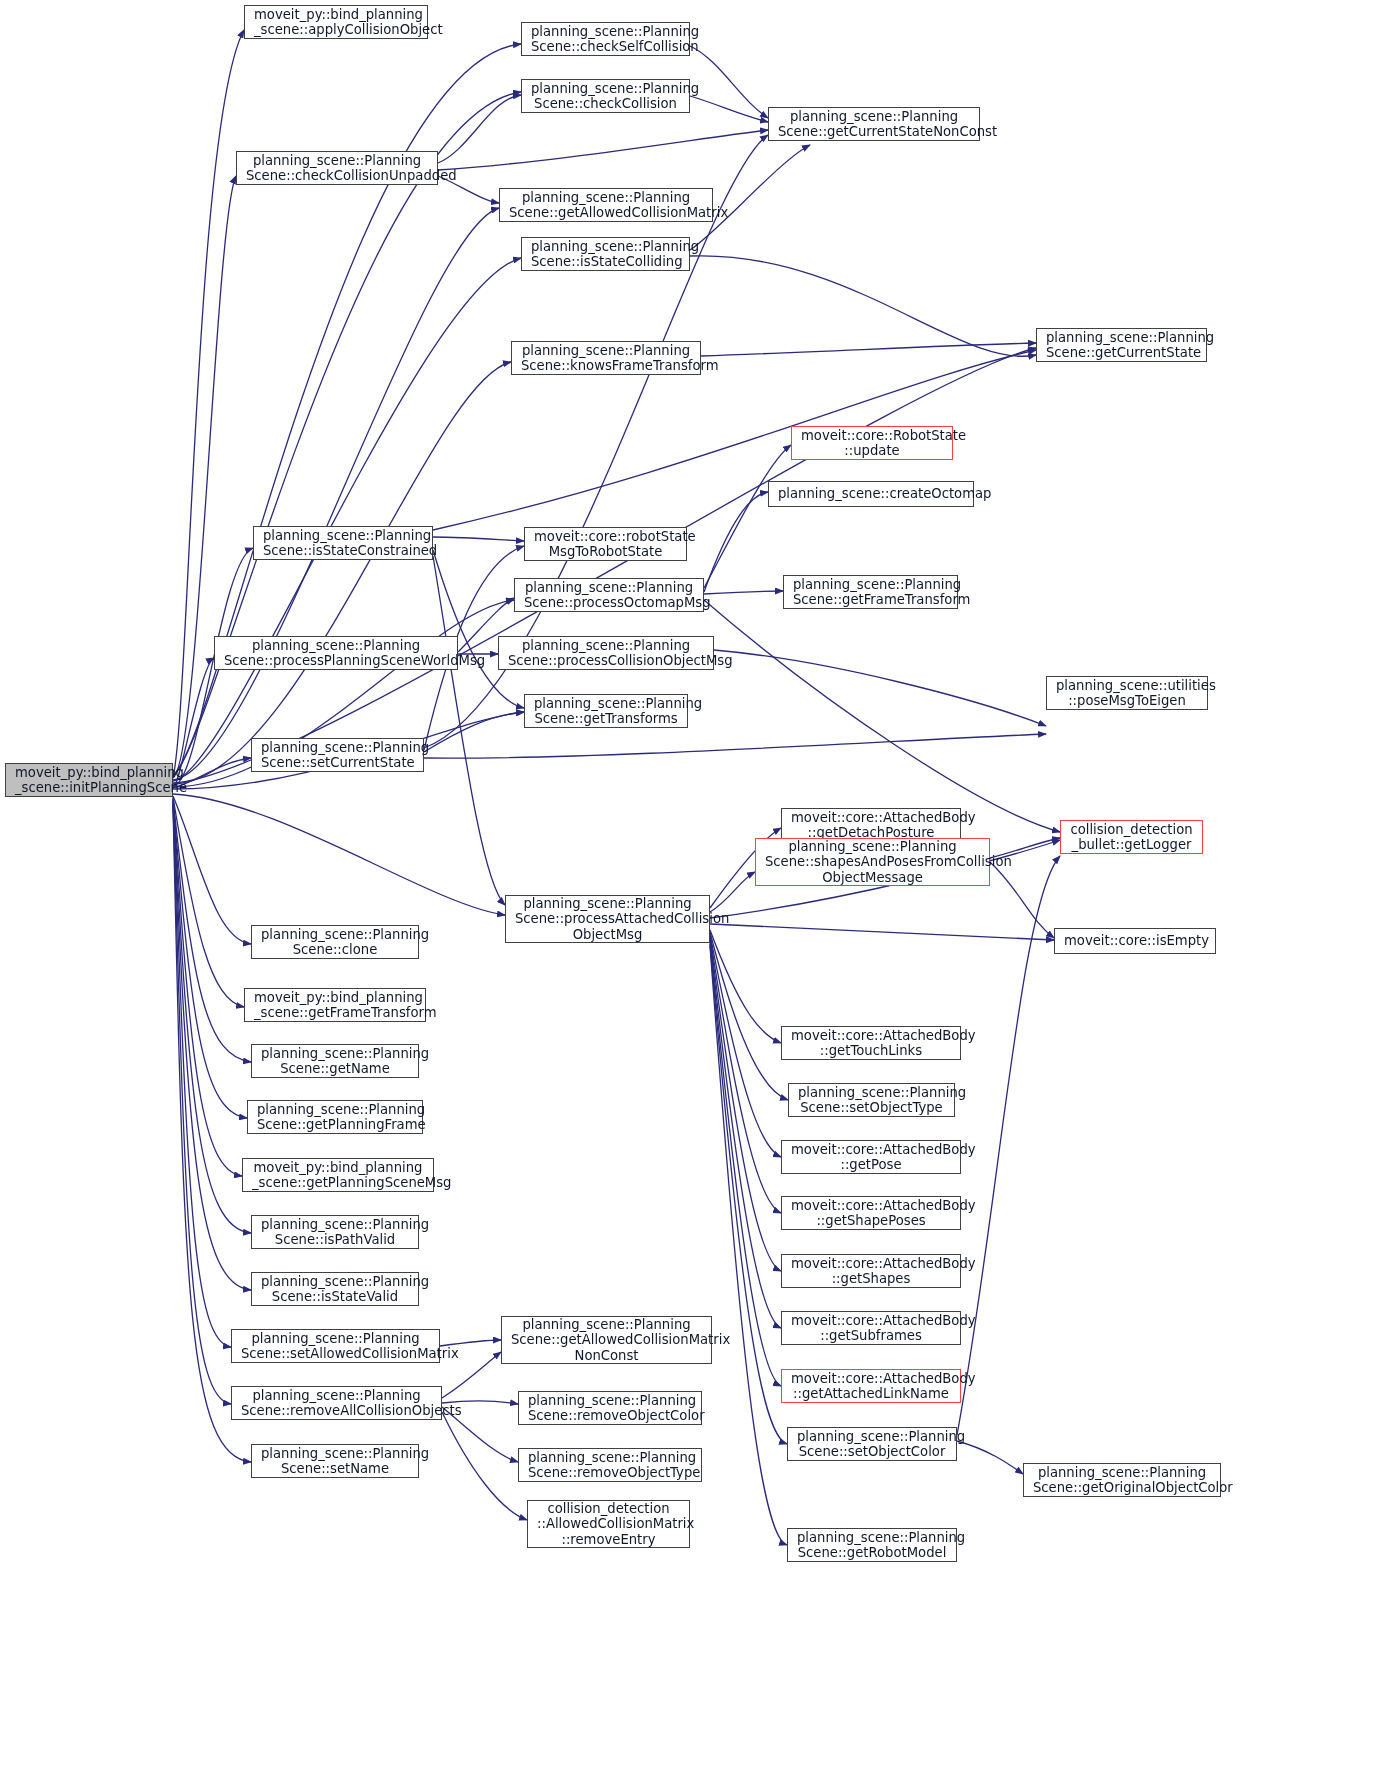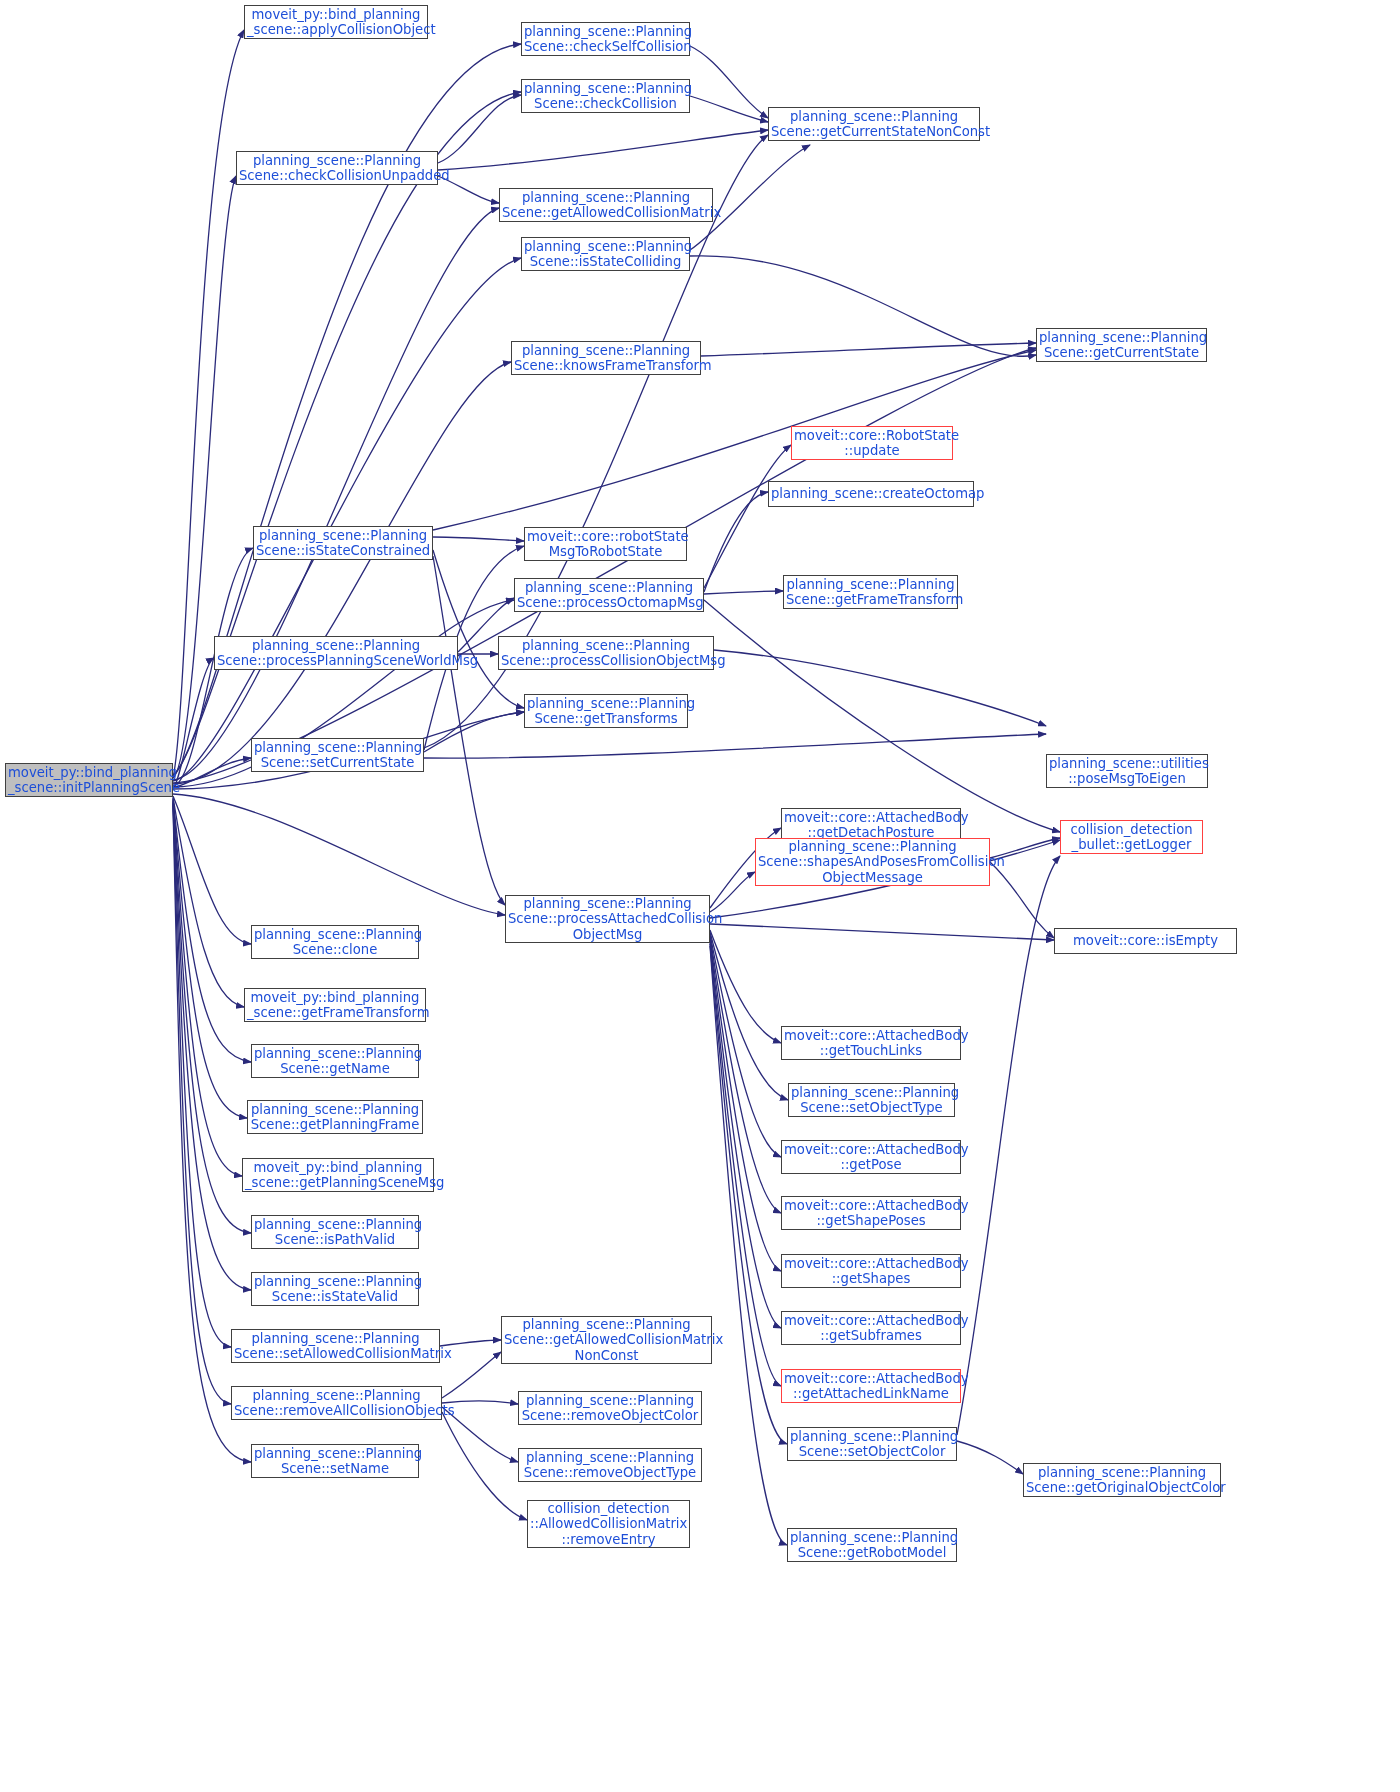--- a/index.html
+++ b/index.html
@@ -1,21 +1,21 @@
 <!DOCTYPE html>
 <html><head>
 <meta charset="utf-8">
 <style>
   html,body{margin:0;padding:0;background:#ffffff;}
   #canvas{position:relative;width:1400px;height:1792px;background:#ffffff;
           font-family:"DejaVu Sans","Liberation Sans",sans-serif;overflow:hidden;}
   svg#edges{position:absolute;left:0;top:0;width:1400px;height:1792px;pointer-events:none;}
   .node{position:absolute;box-sizing:border-box;border:1px solid #404040;background:#ffffff;
         display:flex;align-items:center;justify-content:center;text-align:center;
-        font-size:13.2px;line-height:15.5px;color:#1d4ed8;padding:1px 2px;}
+        font-size:13.2px;line-height:15.5px;color:#0f172a;padding:1px 9px;}
   .node span{display:block;width:100%;}
   .node.red{border:1px solid #ff4040;}
   .node.root{background:#bfbfbf;border:1px solid #404040;}
 </style>
 </head>
 <body>
 
 <div id="canvas">
   <svg id="edges">
     <defs>
@@ -146,39 +146,39 @@
       </div>
       <div class="node" style="left: 214px; top: 636px; width: 244px; height: 34px;">
         <span>planning_scene::Planning<br>Scene::processPlanningSceneWorldMsg</span>
       </div>
       <div class="node" style="left: 498px; top: 636px; width: 216px; height: 34px;">
         <span>planning_scene::Planning<br>Scene::processCollisionObjectMsg</span>
       </div>
       <div class="node" style="left: 524px; top: 694px; width: 164px; height: 34px;">
         <span>planning_scene::Planning<br>Scene::getTransforms</span>
       </div>
-      <div class="node" style="left: 1046px; top: 754px; width: 162px; height: 34px;">
+      <div class="node" style="left: 1046px; top: 676px; width: 162px; height: 34px;">
         <span>planning_scene::utilities<br>::poseMsgToEigen</span>
       </div>
       <div class="node" style="left: 251px; top: 738px; width: 173px; height: 34px;">
         <span>planning_scene::Planning<br>Scene::setCurrentState</span>
       </div>
       <div class="node" style="left: 781px; top: 808px; width: 180px; height: 34px;">
         <span>moveit::core::AttachedBody<br>::getDetachPosture</span>
       </div>
       <div class="node red" style="left: 1060px; top: 820px; width: 143px; height: 34px;">
         <span>collision_detection<br>_bullet::getLogger</span>
       </div>
       <div class="node red" style="left: 755px; top: 838px; width: 235px; height: 48px;">
         <span>planning_scene::Planning<br>Scene::shapesAndPosesFromCollision<br>ObjectMessage</span>
       </div>
       <div class="node" style="left: 505px; top: 895px; width: 205px; height: 48px;">
         <span>planning_scene::Planning<br>Scene::processAttachedCollision<br>ObjectMsg</span>
       </div>
-      <div class="node" style="left: 1054px; top: 928px; width: 183px; height: 26px;">
+      <div class="node" style="left: 1054px; top: 928px; width: 162px; height: 26px;">
         <span>moveit::core::isEmpty</span>
       </div>
       <div class="node" style="left: 251px; top: 925px; width: 168px; height: 34px;">
         <span>planning_scene::Planning<br>Scene::clone</span>
       </div>
       <div class="node" style="left: 244px; top: 988px; width: 182px; height: 34px;">
         <span>moveit_py::bind_planning<br>_scene::getFrameTransform</span>
       </div>
       <div class="node" style="left: 781px; top: 1026px; width: 180px; height: 34px;">
         <span>moveit::core::AttachedBody<br>::getTouchLinks</span>

